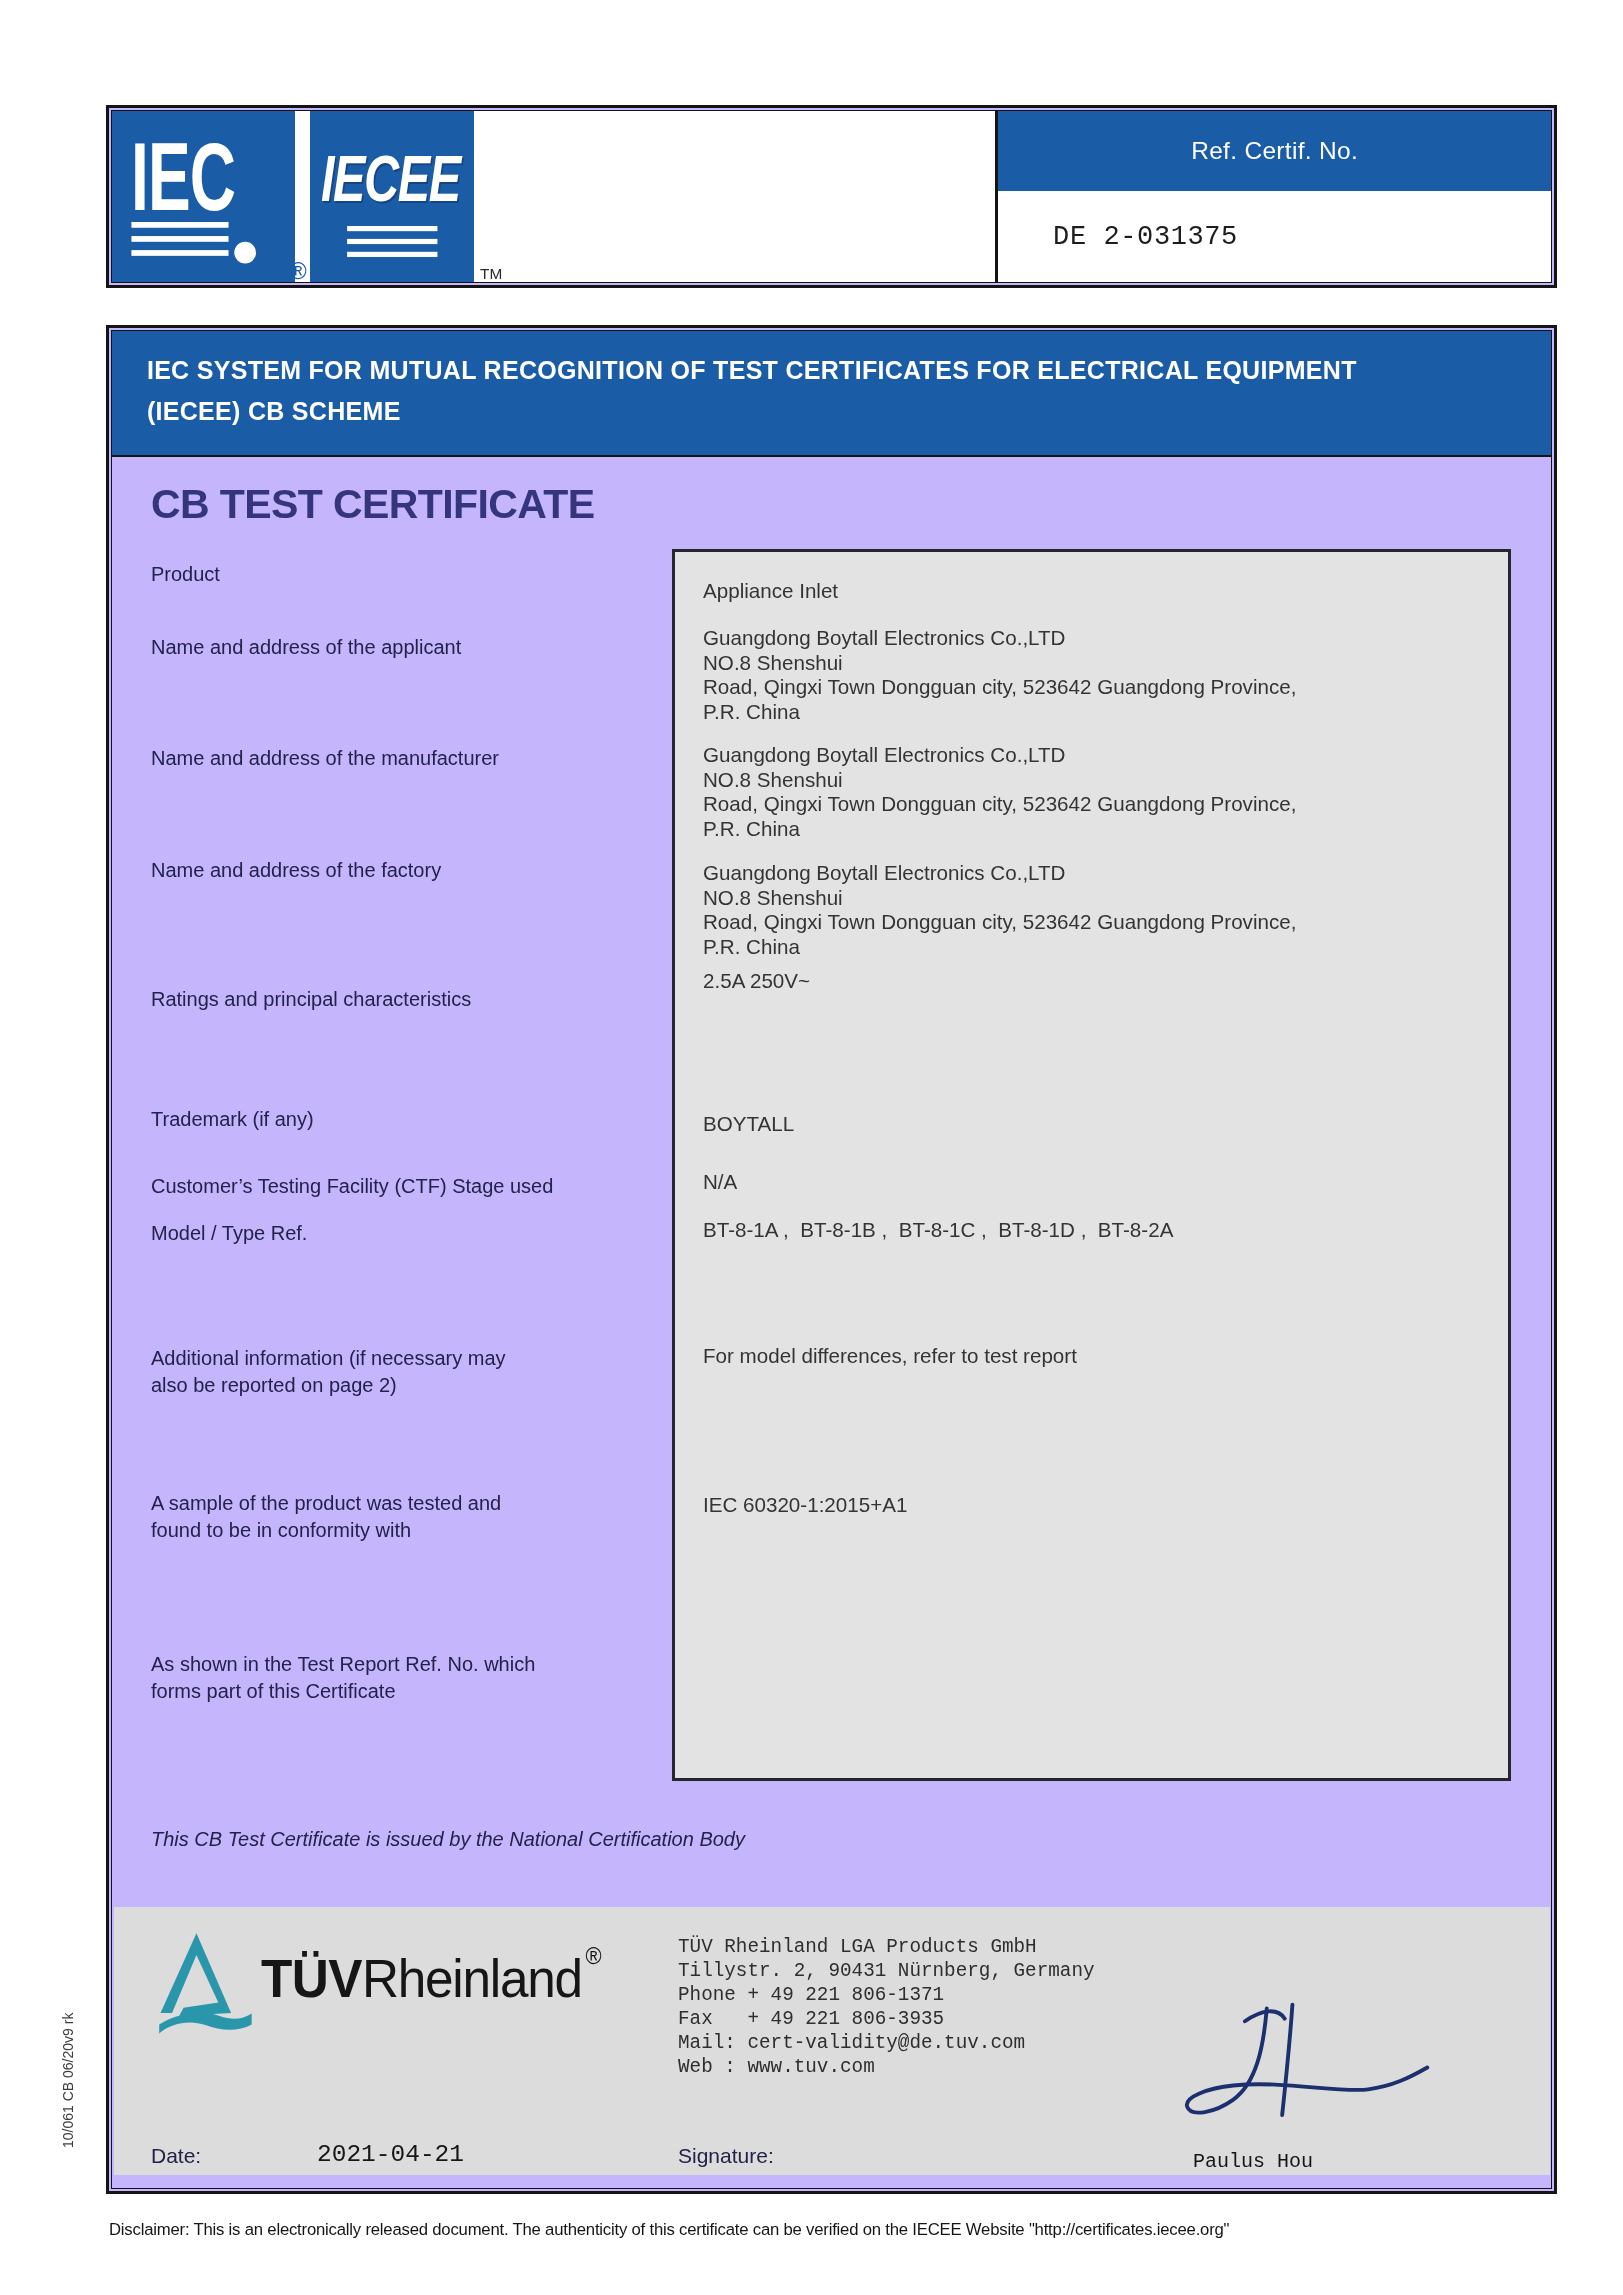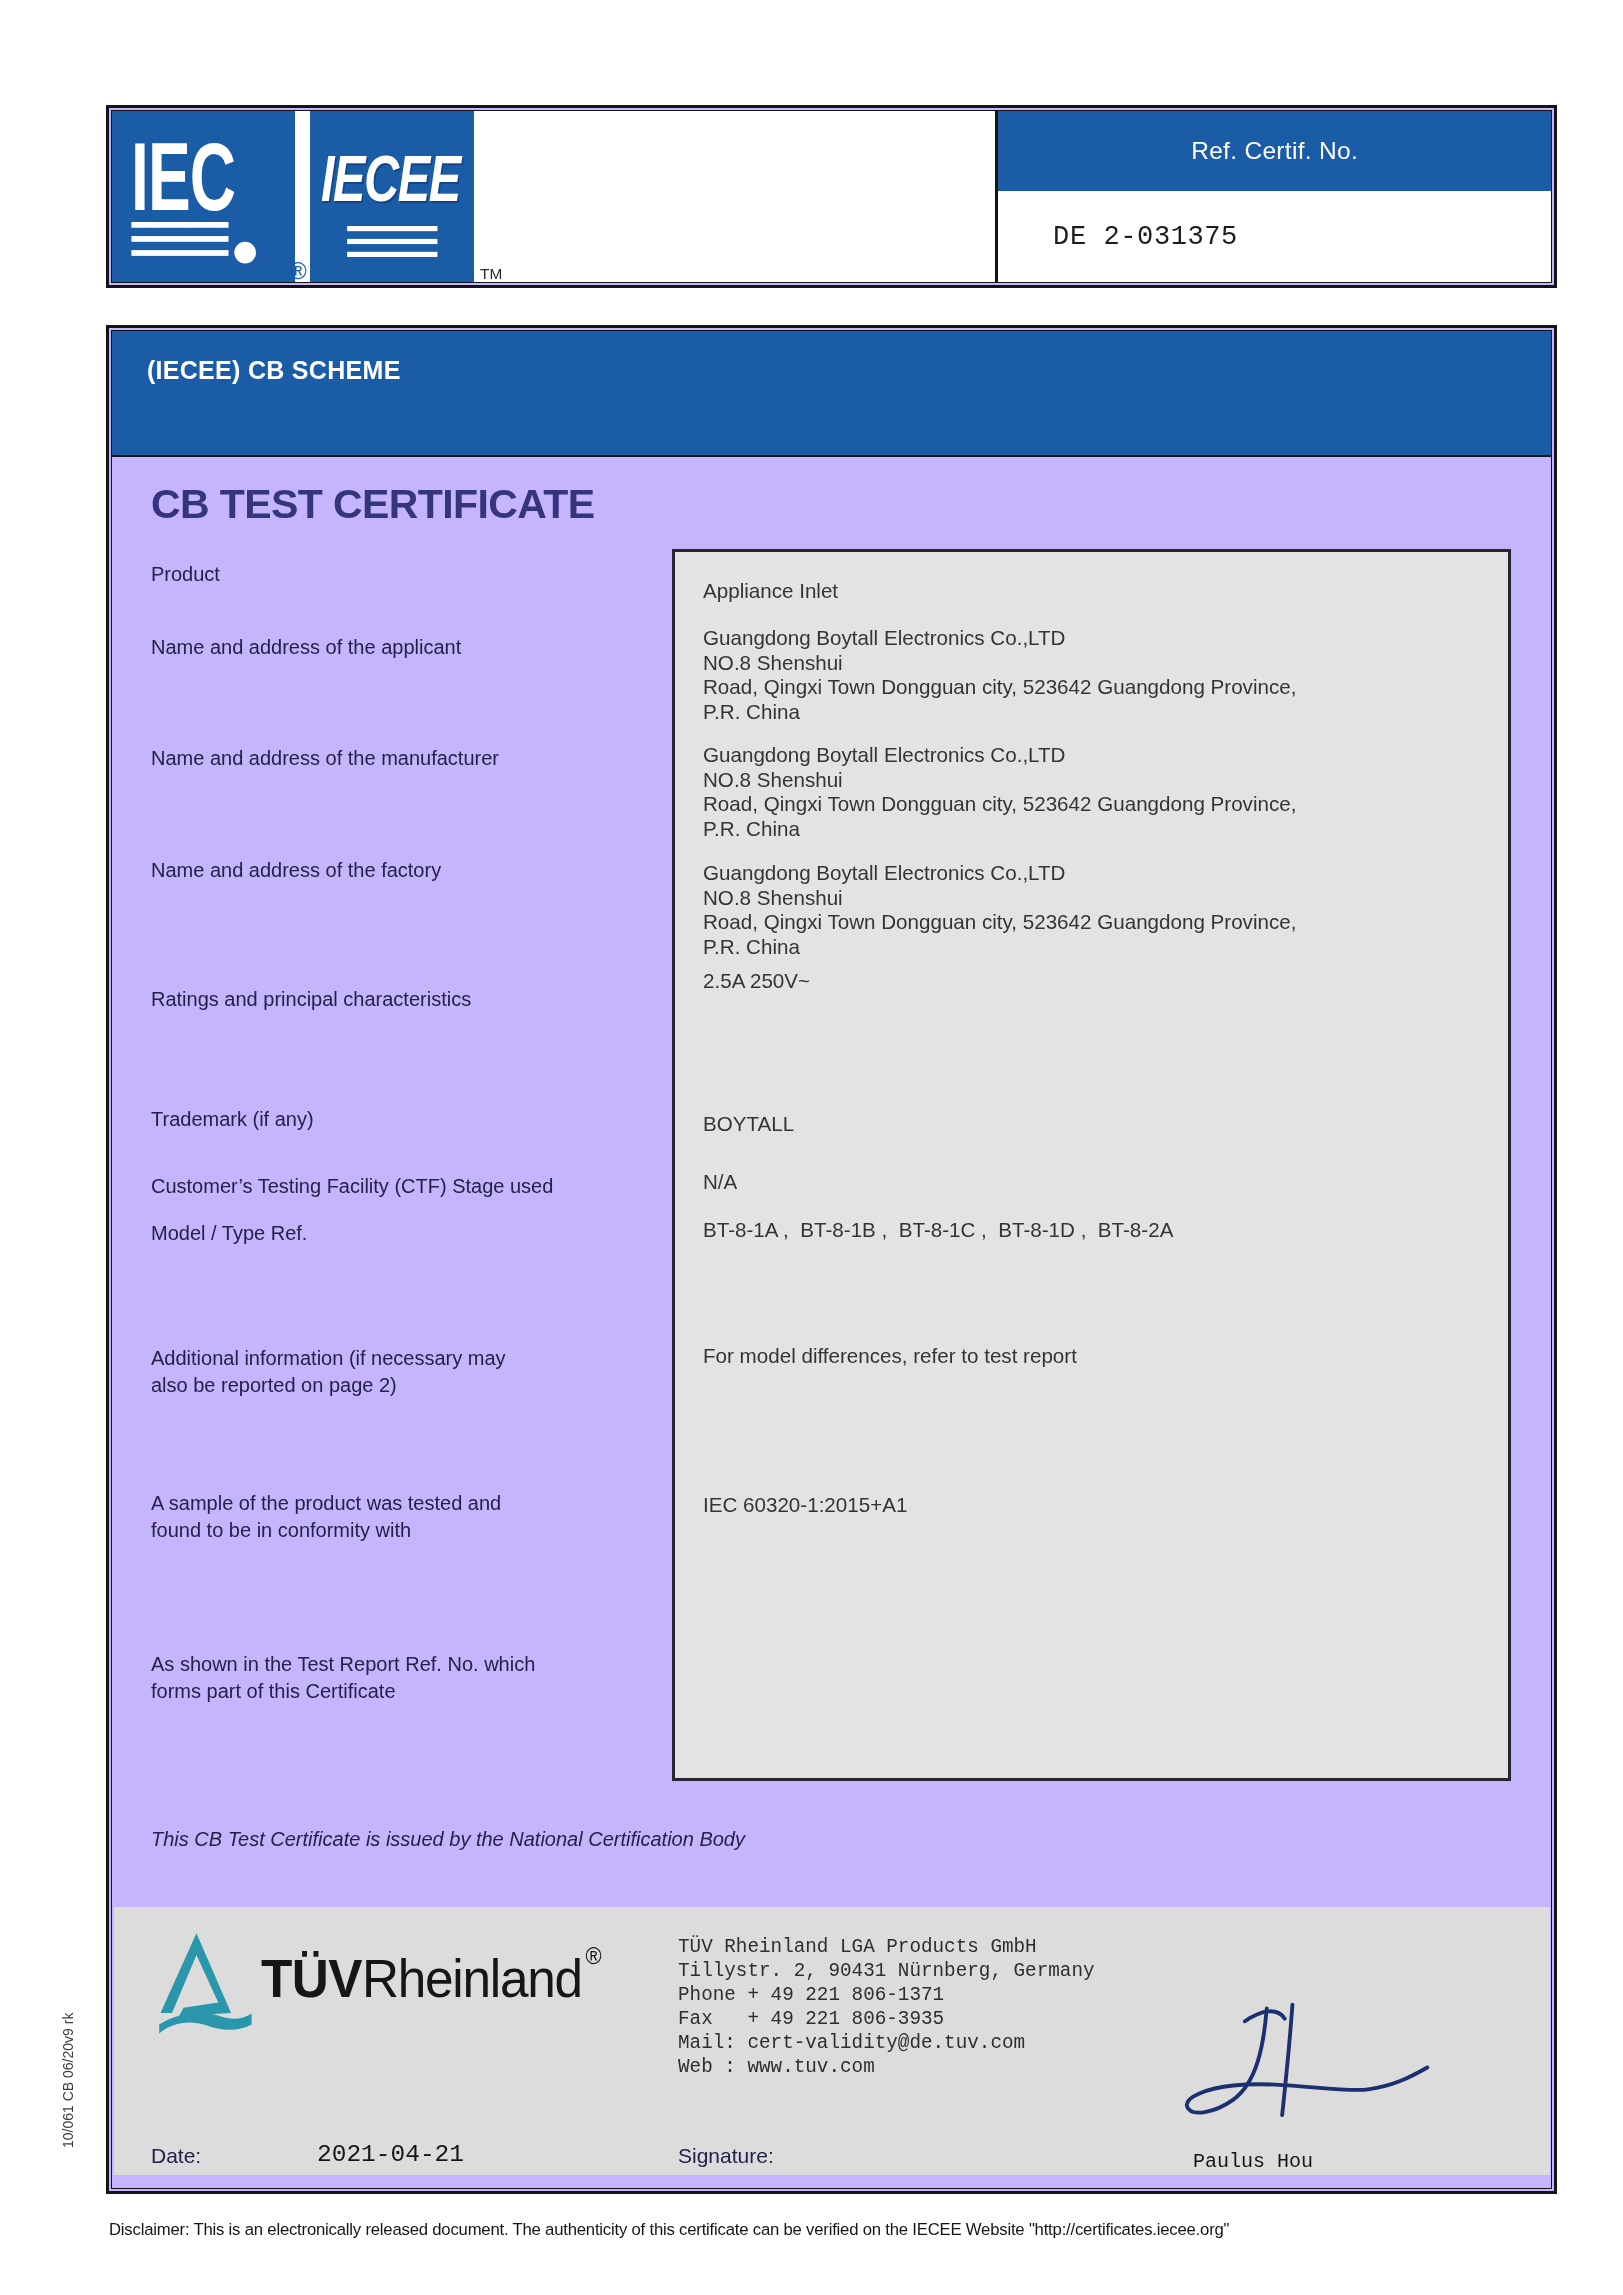--- a/index.html
+++ b/index.html
@@ -119,20 +119,21 @@
       <div class="ref-cell">
         <div class="ref-header">Ref. Certif. No.</div>
         <div class="ref-value">DE  2-031375</div>
       </div>
     </div>
   </div>
 
   <div class="box main-box">
     <div class="box-inner">
       <div class="banner">
+        <div>IEC SYSTEM FOR MUTUAL RECOGNITION OF TEST CERTIFICATES FOR ELECTRICAL EQUIPMENT</div>
         <div>(IECEE) CB SCHEME</div>
       </div>
     </div>
   </div>
 
   <h1 class="title">CB TEST CERTIFICATE</h1>
 
   <div class="gray-box"></div>
 
   <div class="field-label" style="top:561px">Product</div>

